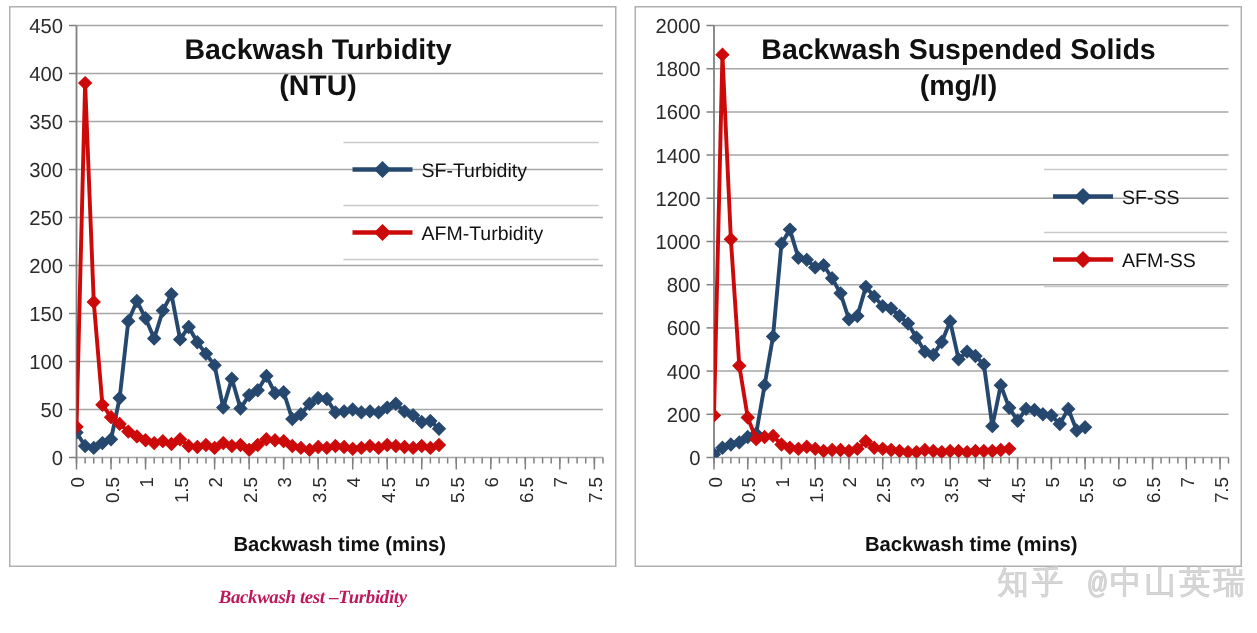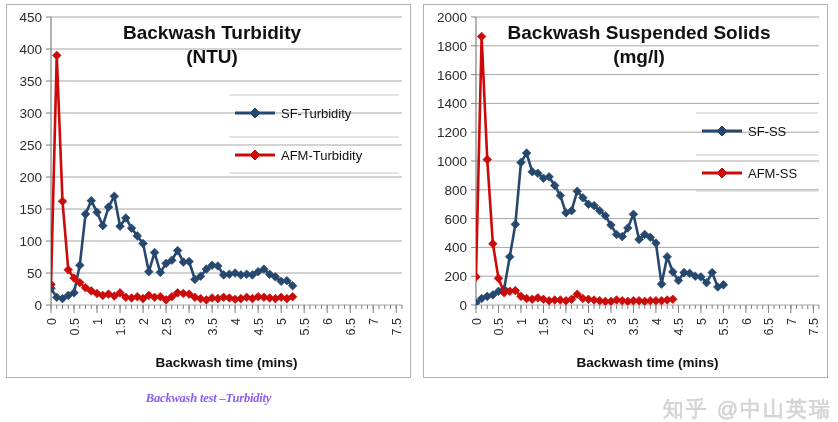--- a/index.html
+++ b/index.html
@@ -44,35 +44,34 @@
     display: block;
     width: 403px;
     height: 372px;
   }
   .caption {
     text-align: center;
     font-family: "Liberation Serif", serif;
     font-style: italic;
     font-weight: bold;
     font-size: 12.5px;
-    color: #8b5cf6;
+    color: #be185d;
     margin-top: 13px;
     letter-spacing: -0.2px;
   }
   .watermark {
     position: absolute;
     right: 6px;
     top: 374px;
     font-size: 21px;
-    font-family: Liberation Sans, sans-serif;
+    font-family: Liberation Mono, monospace;
     color: #d8d8d8;
     letter-spacing: 2px;
     white-space: nowrap;
     pointer-events: none;
-    margin-top: 21px;
     -webkit-text-stroke: 0.6px #cfcfcf;
   }
   text {
     font-family: "Liberation Sans", sans-serif;
   }
   .ttl {
     font-size: 19px;
     font-weight: bold;
     fill: #111111;
   }

